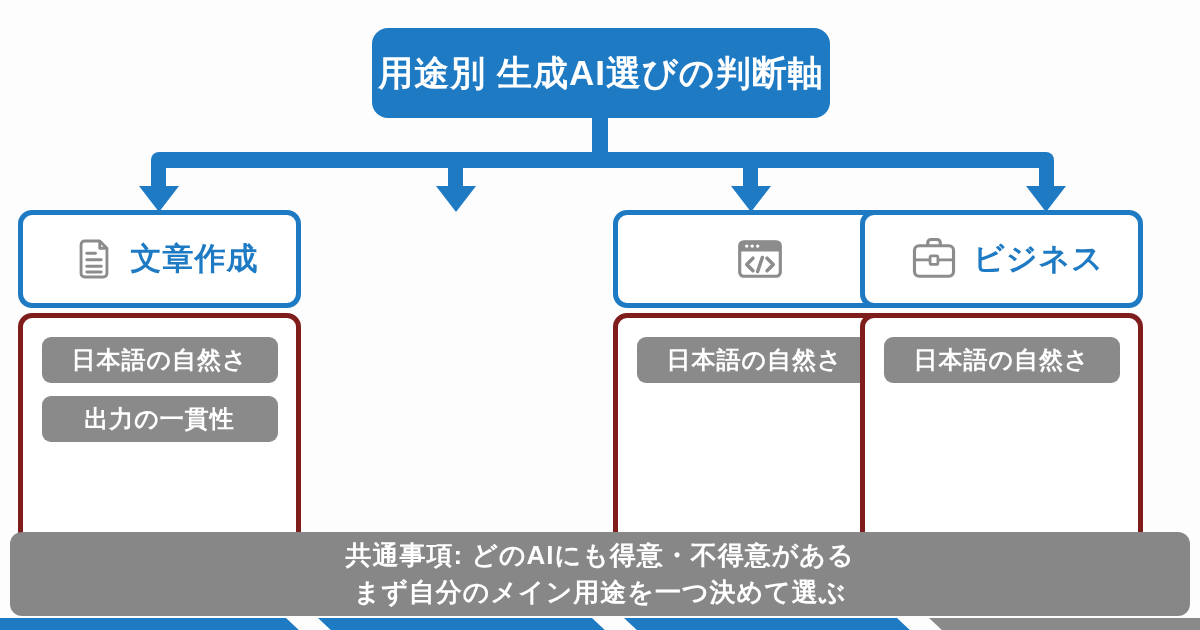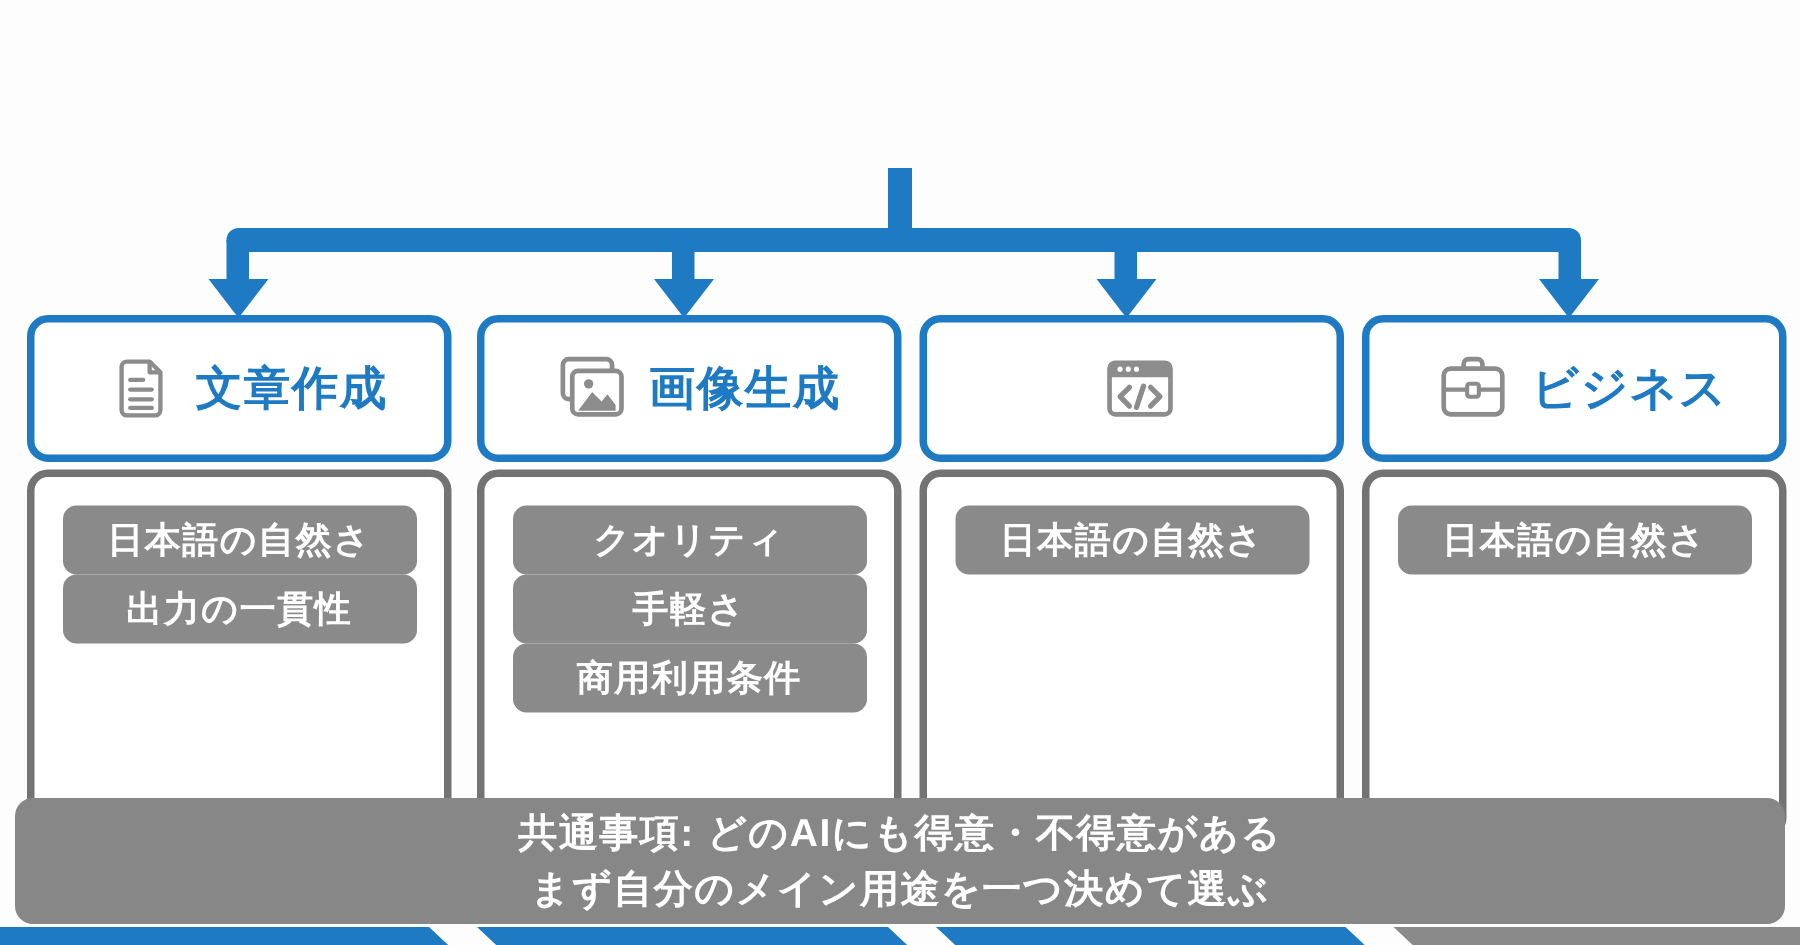--- a/index.html
+++ b/index.html
@@ -20,30 +20,30 @@
   .stem{width:15px;top:160px;height:30px;}
   .stem.s1{left:151px;} .stem.s2{left:448px;} .stem.s3{left:743px;} .stem.s4{left:1039px;}
   .arrowhead{
     position:absolute;top:186px;width:0;height:0;
     border-left:20px solid transparent;border-right:20px solid transparent;
     border-top:26px solid #1f7ac4;
   }
   .arrowhead.a1{left:139px;} .arrowhead.a2{left:436px;} .arrowhead.a3{left:731px;} .arrowhead.a4{left:1026px;}
   
   .card{position:absolute;top:210px;width:283px;}
-  .card.c1{left:18px;} .card.c2{left:318px;} .card.c3{left:613px;} .card.c4{left:908px;}
+  .card.c1{left:18px;} .card.c2{left:318px;} .card.c3{left:613px;} .card.c4{left:860px;}
   .card-header{
     box-sizing:border-box;height:98px;background:#fff;border:5px solid #1f7ac4;border-radius:14px;
     display:flex;align-items:center;justify-content:center;gap:14px;padding-left:10px;
   }
   .card-title{color:#1f7ac4;font-size:31px;letter-spacing:1px;white-space:nowrap;}
   .card-body{
     box-sizing:border-box;margin-top:5px;height:246px;background:#fff;
-    border:5px solid #737373;border-radius:14px;
-    display:flex;flex-direction:column;align-items:center;padding-top:19px;
+    border:5px solid #7f1d1d;border-radius:14px;
+    display:flex;flex-direction:column;align-items:center;padding-top:19px;gap:13px;
   }
   .pill{
     box-sizing:border-box;width:236px;height:46px;background:#8a8a8a;border-radius:9px;
     color:#fff;font-size:24px;letter-spacing:1px;display:flex;align-items:center;justify-content:center;
     white-space:nowrap;
   }
   .icon{display:flex;align-items:center;justify-content:center;}
   
   .band{
     position:absolute;left:10px;top:532px;width:1180px;height:84px;background:#878787;
@@ -59,20 +59,23 @@
   .chev.p1{left:-24px;width:326px;}
   .chev.p2{left:318px;width:290px;}
   .chev.p3{left:624px;width:289px;}
   .chev.p4{left:929px;width:300px;}
 </style>
 </head>
 <body>
 
 <div class="canvas">
 
+  <div class="title-box">
+    <span>用途別 生成AI選びの判断軸</span>
+  </div>
 
   <div class="conn stem-top"></div>
   <div class="conn hbar"></div>
   <div class="conn stem s1"></div>
   <div class="conn stem s2"></div>
   <div class="conn stem s3"></div>
   <div class="conn stem s4"></div>
   <div class="arrowhead a1"></div>
   <div class="arrowhead a2"></div>
   <div class="arrowhead a3"></div>
@@ -91,38 +94,20 @@
         </svg>
       </span>
       <span class="card-title">文章作成</span>
     </div>
     <div class="card-body">
       <div class="pill">日本語の自然さ</div>
       <div class="pill">出力の一貫性</div>
     </div>
   </div>
 
-  <div class="card c2">
-    <div class="card-header">
-      <span class="icon">
-        <svg width="50" height="50" viewBox="0 0 64 64">
-          <rect x="8" y="7" width="42" height="34" rx="5" fill="#fff" stroke="#8c8c8c" stroke-width="4"></rect>
-          <rect x="16" y="17" width="42" height="37" rx="5" fill="#fff" stroke="#8c8c8c" stroke-width="4"></rect>
-          <circle cx="30" cy="28" r="4" fill="#8c8c8c"></circle>
-          <path d="M21 51 L33 35 L41 43 L46 37 L53 46 L53 51 Z" fill="#8c8c8c"></path>
-        </svg>
-      </span>
-      <span class="card-title">画像生成</span>
-    </div>
-    <div class="card-body">
-      <div class="pill">クオリティ</div>
-      <div class="pill">手軽さ</div>
-      <div class="pill">商用利用条件</div>
-    </div>
-  </div>
 
   <div class="card c3">
     <div class="card-header">
       <span class="icon">
         <svg width="52" height="50" viewBox="0 0 64 64">
           <rect x="6" y="10" width="52" height="44" rx="5" fill="#fff" stroke="#8c8c8c" stroke-width="4"></rect>
           <path d="M8 21 V15 a5 5 0 0 1 5 -5 h38 a5 5 0 0 1 5 5 v6 Z" fill="#8c8c8c" stroke="#8c8c8c" stroke-width="3"></path>
           <circle cx="15" cy="15.5" r="2.2" fill="#fff"></circle>
           <circle cx="22" cy="15.5" r="2.2" fill="#fff"></circle>
           <circle cx="29" cy="15.5" r="2.2" fill="#fff"></circle>

